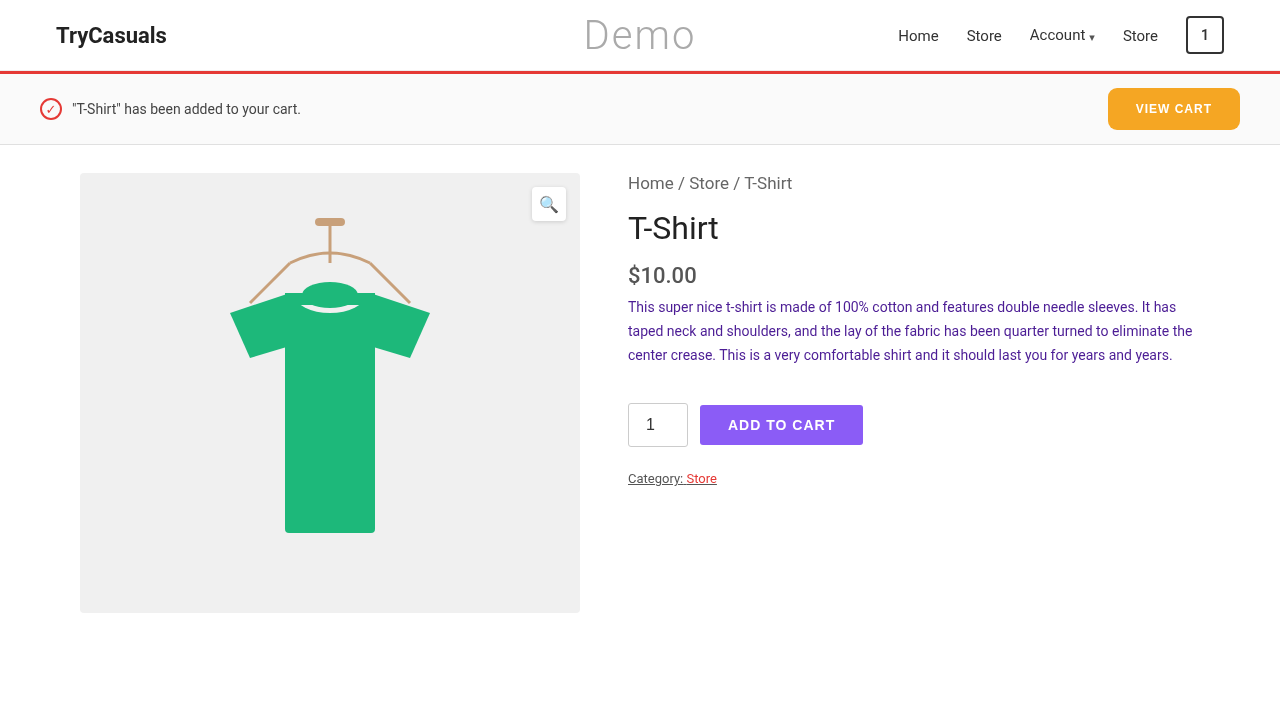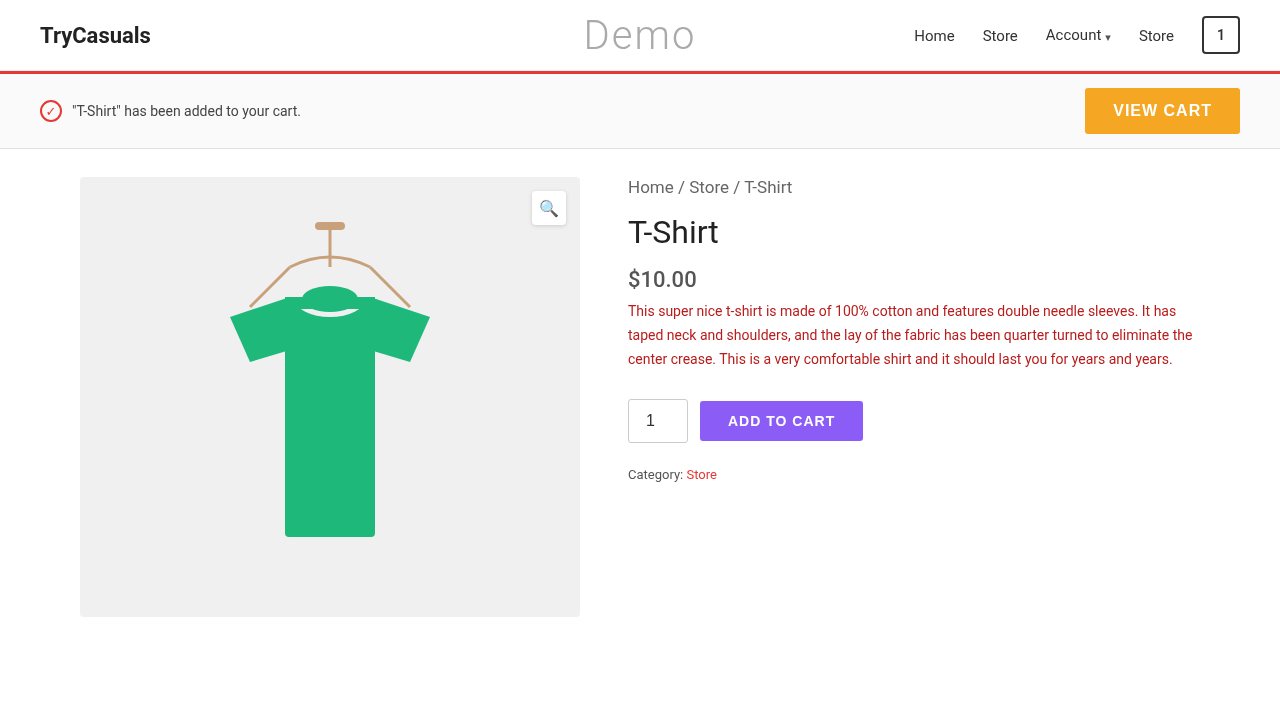--- a/index.html
+++ b/index.html
@@ -3,21 +3,21 @@
   <meta charset="utf-8">
   <style>
     * { box-sizing: border-box; margin: 0; padding: 0; }
     body { font-family: -apple-system, BlinkMacSystemFont, 'Segoe UI', Roboto, sans-serif; background: #fff; color: #333; }
 
     
     .header {
       display: flex;
       align-items: center;
       justify-content: space-between;
-      padding: 16px 40px;
+      padding: 16px 56px;
       border-bottom: 1px solid #eee;
       background: #fff;
     }
     .logo {
       font-size: 22px;
       font-weight: 700;
       color: #222;
       text-decoration: none;
     }
     .site-title {
@@ -92,25 +92,25 @@
       justify-content: center;
       color: #e53935;
       font-size: 13px;
       flex-shrink: 0;
     }
     .view-cart-btn {
       background: #f5a623;
       color: #fff;
       border: none;
       padding: 14px 28px;
-      font-size: 16px;
+      font-size: 12px;
       font-weight: 700;
       letter-spacing: 1px;
       cursor: pointer;
-      border-radius: 3px;
+      border-radius: 9px;
       text-transform: uppercase;
     }
 
     
     .main-content {
       display: flex;
       gap: 48px;
       padding: 20px 40px 40px;
       max-width: 1200px;
       margin: 0 auto;
@@ -176,22 +176,22 @@
     }
     .product-price {
       font-size: 22px;
       font-weight: 500;
       color: #555;
       margin-bottom: 8px;
     }
     .product-description {
       font-size: 14px;
       line-height: 1.7;
-      color: #b91c1c;
-      margin-bottom: 28px;
+      color: #4c1d95;
+      margin-bottom: 36px;
     }
     .add-to-cart-row {
       display: flex;
       align-items: center;
       gap: 12px;
       margin-bottom: 24px;
     }
     .qty-input {
       width: 60px;
       height: 44px;
@@ -209,20 +209,21 @@
       font-size: 14px;
       font-weight: 700;
       letter-spacing: 1px;
       cursor: pointer;
       border-radius: 3px;
       text-transform: uppercase;
     }
     .product-category {
       font-size: 13px;
       color: #555;
+      text-decoration: underline;
     }
     .product-category a {
       color: #e53935;
       text-decoration: none;
     }
 
     .header-right {
       display: flex;
       align-items: center;
       gap: 28px;

